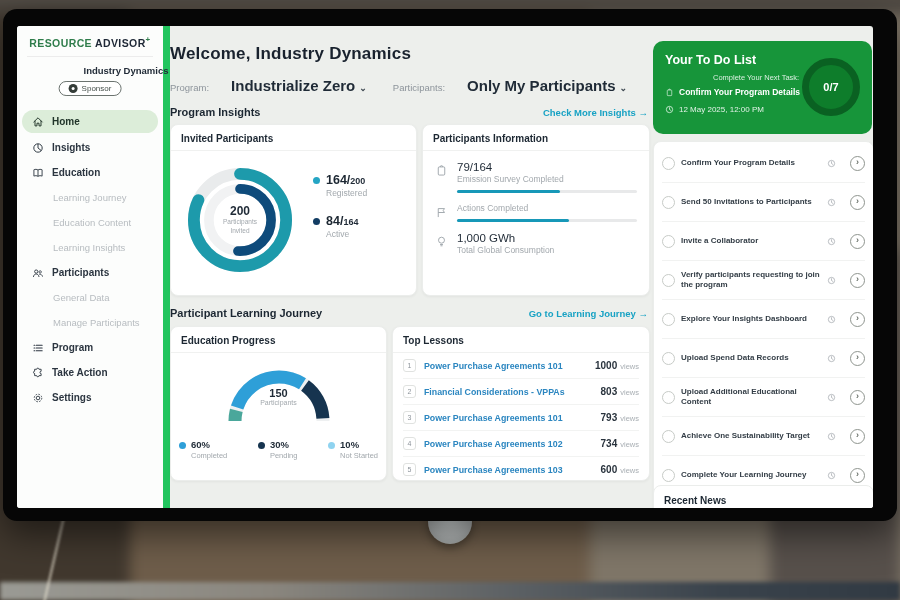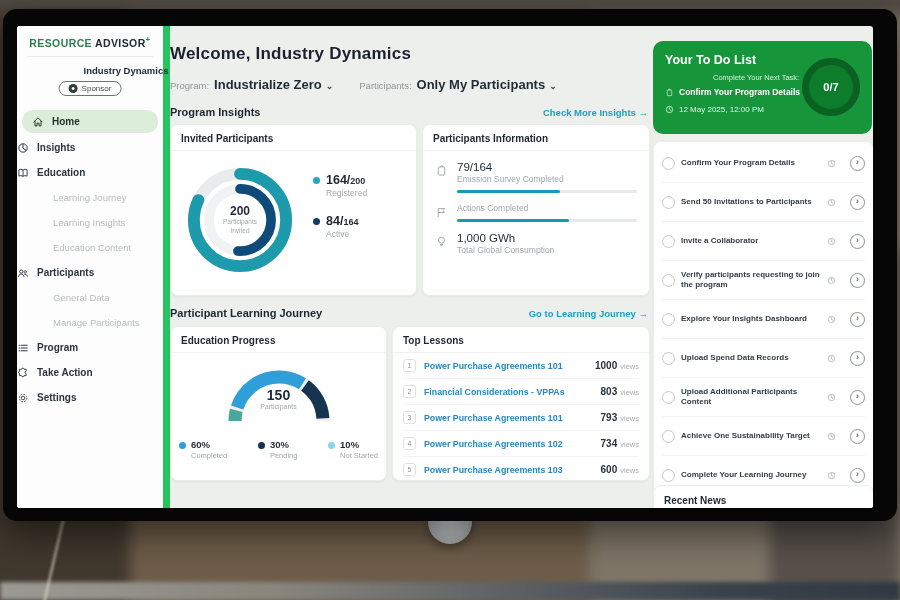--- a/index.html
+++ b/index.html
@@ -27,29 +27,29 @@
   .sidebar{position:absolute;left:0;top:0;width:146px;height:482px;background:#fcfdfc;border-right:7px solid #22c55e;}
   .logo{position:absolute;top:9px;left:0;width:100%;text-align:center;font-weight:bold;font-size:10.5px;letter-spacing:.4px;}
   .logo .g{color:#2f7d4b;} .logo .d{color:#1d2735;} .logo .p{color:#2f7d4b;font-size:8px;vertical-align:super;}
   .sb-div{position:absolute;top:30px;left:10px;right:10px;border-top:1px solid #ececec;}
   .org{position:absolute;top:39px;left:0;width:100%;text-align:center;font-weight:bold;font-size:9.5px;color:#222c38;padding-left:36px;}
   .badge{position:absolute;top:55px;left:50%;transform:translateX(-50%);display:inline-flex;align-items:center;gap:4px;
          border:1px solid #6b736f;border-radius:10px;padding:2px 9px;font-size:8px;color:#454f4a;background:#fff;}
   .badge-dot{width:9px;height:9px;border-radius:50%;background:#343c38;position:relative;}
   .badge-dot::after{content:"";position:absolute;left:3px;top:3px;width:3px;height:3px;border-radius:50%;background:#fff;}
   .nav{position:absolute;top:84px;left:0;width:100%;}
-  .nav-item{height:25px;display:flex;align-items:center;font-weight:bold;font-size:10px;color:#2b3540;cursor:pointer;}
+  .nav-item{height:25px;display:flex;align-items:center;padding-left:15px;font-weight:bold;font-size:10px;color:#2b3540;cursor:pointer;}
   .nav-item.active{background:#dcedd9;border-radius:13px;margin:0 5px;padding-left:10px;height:23px;margin-bottom:2px;color:#21352a;}
   .nav-item.sub{padding-left:36px;color:#b7bcc0;font-weight:normal;font-size:9.5px;}
   .ic{width:12px;height:12px;margin-right:8px;flex:none;}
   
   .main{position:absolute;left:153px;top:0;width:478px;height:482px;}
   .h1{position:absolute;top:18px;left:0;font-size:17px;font-weight:bold;color:#19222e;letter-spacing:.2px;}
   .filters{position:absolute;top:51px;left:0;display:flex;gap:26px;align-items:center;}
-  .flabel{color:#8d949b;font-size:9.5px;} .fval{font-weight:bold;font-size:13px;color:#1f2a36;margin-left:5px;}
+  .flabel{color:#8d949b;font-size:9.5px;} .fval{font-weight:bold;font-size:15px;color:#1f2a36;margin-left:22px;}
   .chev{color:#3d4750;font-size:9px;margin-left:4px;font-weight:bold;}
   .secrow{position:absolute;left:0;right:0;display:flex;justify-content:space-between;align-items:center;}
   .sec-title{font-weight:bold;font-size:11px;color:#1c2732;}
   .teallink{color:#18a2c4;font-weight:bold;font-size:9.5px;cursor:pointer;}
   .card{position:absolute;background:#fff;border:1px solid #ebedeb;border-radius:8px;box-shadow:0 1px 3px rgba(0,0,0,.05);}
   .card-h{padding:8px 10px 6px;font-weight:bold;font-size:10px;color:#1c2732;border-bottom:1px solid #f0f1f0;}
   
   .donut-wrap{position:absolute;left:10px;top:36px;width:118px;height:118px;}
   .donut-center{position:absolute;inset:0;display:flex;flex-direction:column;align-items:center;justify-content:center;text-align:center;}
   .dc-num{font-size:12px;font-weight:bold;} .dc-lbl{font-size:6.5px;color:#a2a8ad;line-height:1.35;}
@@ -60,21 +60,21 @@
   .ilg-lbl{font-size:8.5px;color:#a2a8ad;margin-top:1px;}
   
   .inforow{position:relative;margin:10px 12px 0 12px;padding-left:22px;}
   .inforow .ic{position:absolute;left:0;top:3px;color:#9aa2a8;width:13px;height:13px;}
   .info-val{font-size:11.5px;font-weight:normal;} .info-lbl{font-size:8.5px;color:#a2a8ad;margin-top:1px;}
   .bar{height:3px;background:#e8e9ea;border-radius:2px;margin-top:6px;}
   .bar-fill{height:3px;border-radius:2px;background:#1798b8;width:50%;}
   
   .gauge-wrap{position:absolute;left:50%;transform:translateX(-50%);top:34px;width:120px;height:66px;}
   .gauge-center{position:absolute;left:0;right:0;top:26px;text-align:center;}
-  .gc-num{font-size:14px;font-weight:bold;} .gc-lbl{font-size:7px;color:#a2a8ad;}
+  .gc-num{font-size:11px;font-weight:bold;} .gc-lbl{font-size:7px;color:#a2a8ad;}
   .glegend{position:absolute;left:8px;right:8px;top:112px;display:flex;justify-content:space-between;}
   .glg{display:flex;gap:5px;} .glg-dot{width:7px;height:7px;border-radius:50%;margin-top:3px;flex:none;}
   .glg-pct{font-size:9.5px;font-weight:bold;} .glg-lbl{font-size:7.5px;color:#a2a8ad;margin-top:1px;}
   
   .lesson{display:flex;align-items:center;height:25px;margin:0 10px;border-bottom:1px solid #f2f3f2;}
   .lesson:last-child{border-bottom:none;}
   .rank{width:11px;height:11px;border:1px solid #e0e2e0;border-radius:3px;font-size:7px;color:#8d949b;
         display:flex;align-items:center;justify-content:center;margin-right:8px;flex:none;background:#fff;}
   .ltitle{flex:1;color:#2b86c0;font-size:8.8px;font-weight:bold;cursor:pointer;}
   .lviews{font-size:10px;font-weight:bold;color:#29333d;} .lviews small{font-size:7.5px;color:#a8aeb3;font-weight:normal;margin-left:3px;}
@@ -192,24 +192,24 @@
       <div class="nav-item">
             <svg class="ic">
               <use href="#i-book"></use>
             </svg>
             <span>Education</span>
           </div>
       <div class="nav-item sub">
             <span>Learning Journey</span>
           </div>
       <div class="nav-item sub">
+            <span>Education Content</span>
+          </div>
+      <div class="nav-item sub">
             <span>Learning Insights</span>
-          </div>
-      <div class="nav-item sub">
-            <span>Education Content</span>
           </div>
       <div class="nav-item">
             <svg class="ic">
               <use href="#i-people"></use>
             </svg>
             <span>Participants</span>
           </div>
       <div class="nav-item sub">
             <span>General Data</span>
           </div>
@@ -456,21 +456,21 @@
             <span class="task-lbl">Upload Spend Data Records</span>
             <svg class="ic clock">
               <use href="#i-clock"></use>
             </svg>
             <span class="go">
               <span>›</span>
             </span>
           </div>
       <div class="task">
             <span class="cb"></span>
-            <span class="task-lbl">Upload Additional Participants Content</span>
+            <span class="task-lbl">Upload Additional Educational Content</span>
             <svg class="ic clock">
               <use href="#i-clock"></use>
             </svg>
             <span class="go">
               <span>›</span>
             </span>
           </div>
       <div class="task">
             <span class="cb"></span>
             <span class="task-lbl">Achieve One Sustainability Target</span>

